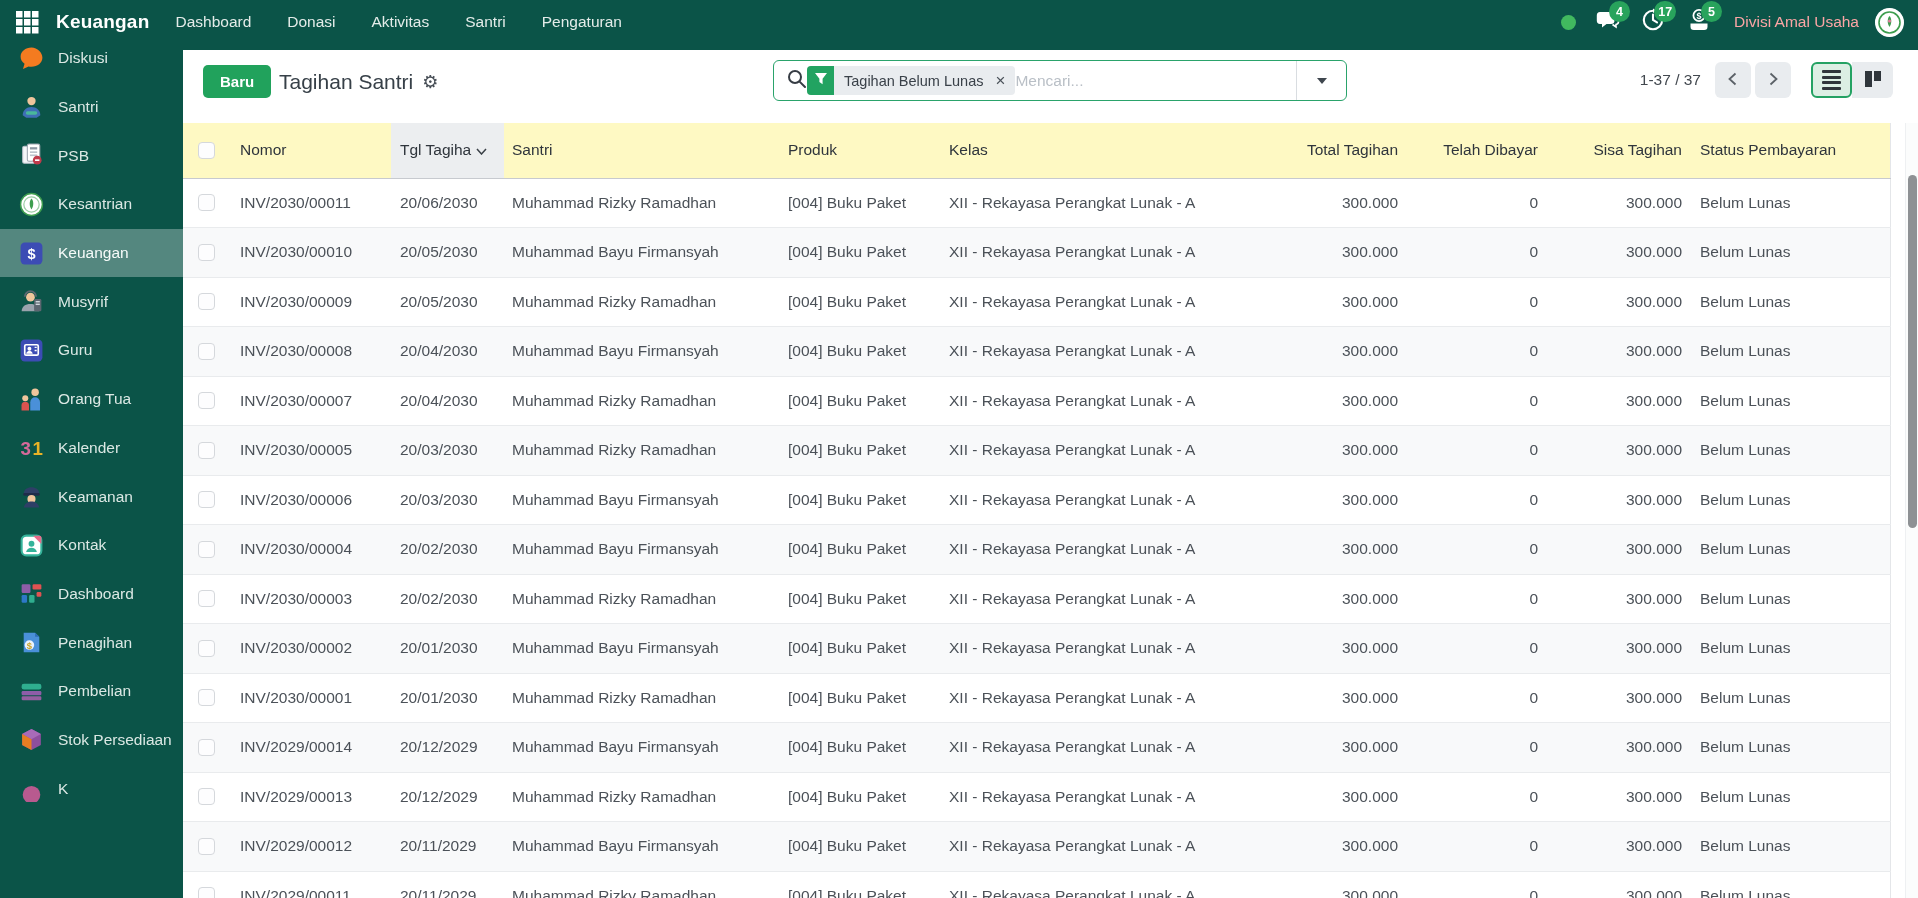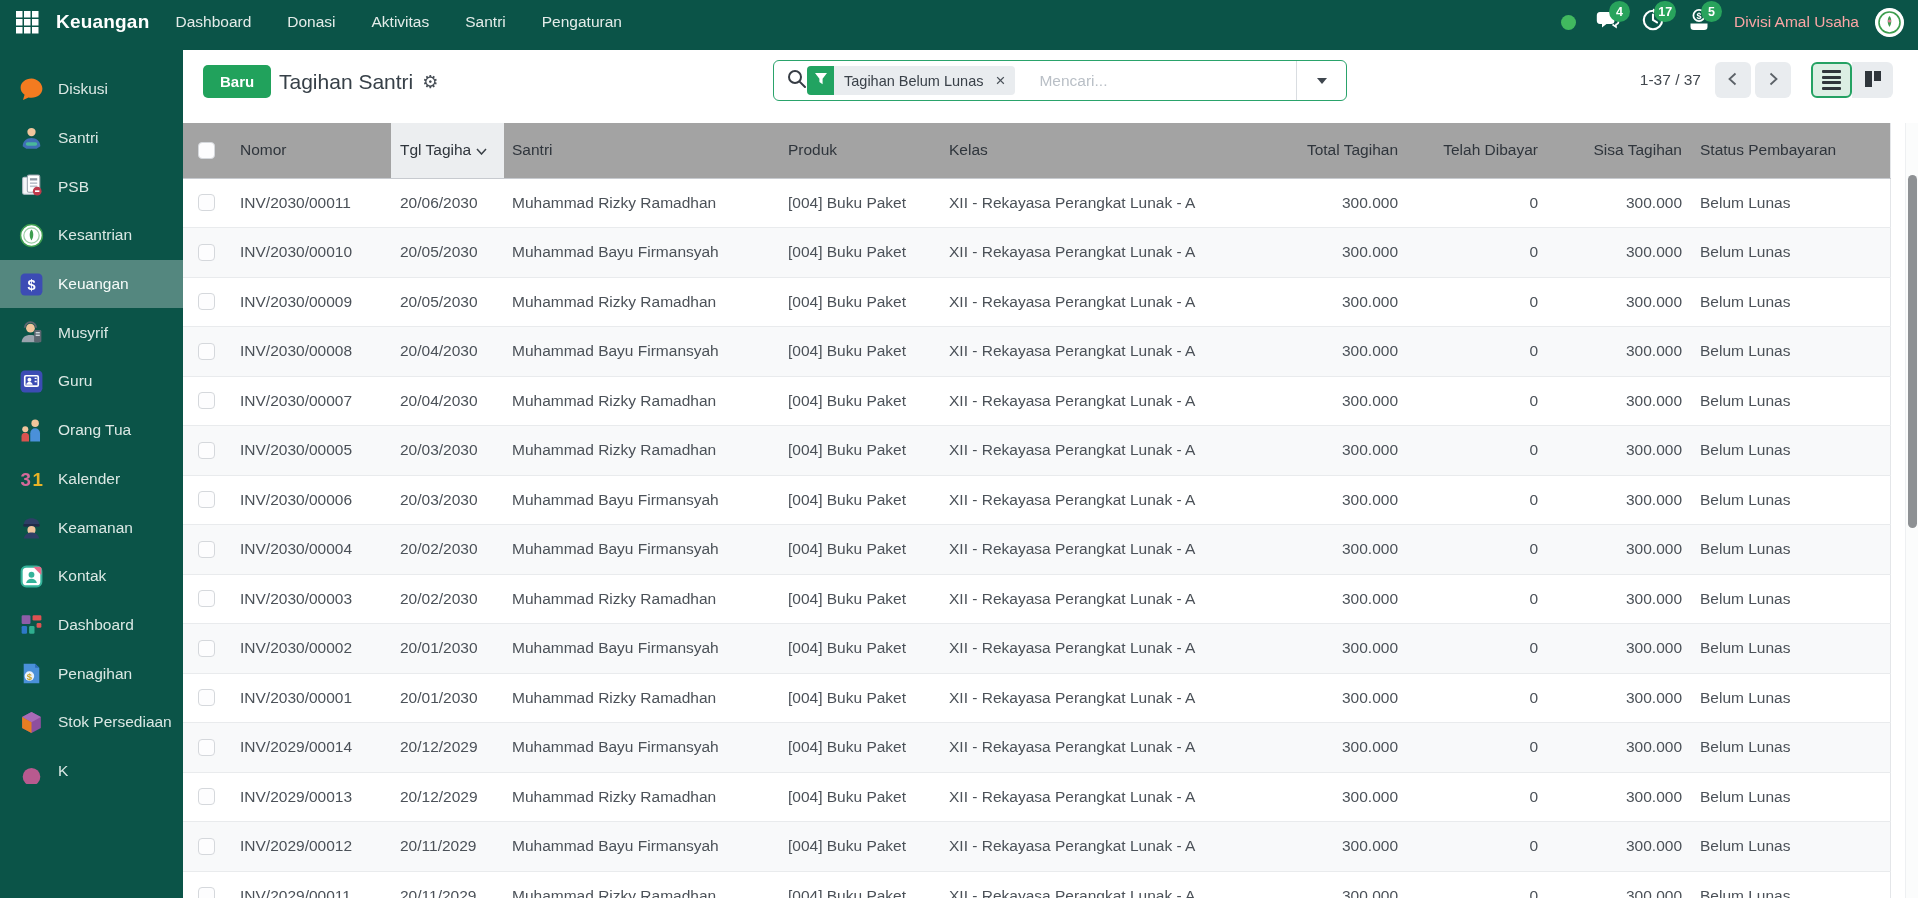--- a/index.html
+++ b/index.html
@@ -16,21 +16,21 @@
   .top-right { margin-left:auto; display:flex; align-items:center; gap:16px; }
   .status-dot { width:15px; height:15px; border-radius:50%; background:#41b95f; }
   .icon-btn { position:relative; width:30px; height:30px; display:flex; align-items:center; justify-content:center; cursor:pointer; }
   .badge { position:absolute; top:-6px; right:-8px; min-width:21px; height:21px; padding:0 4px;
            background:#28a35c; border-radius:11px; color:#fff; font-size:12.5px; font-weight:700;
            display:flex; align-items:center; justify-content:center; }
   .company { font-size:15.5px; color:#fca5a5; margin-left:4px; }
   .avatar { width:29px; height:29px; border-radius:50%; background:#fff; overflow:hidden; display:flex; align-items:center; justify-content:center; }
 
   
-  .sidebar { position:absolute; top:59px; left:0; width:183px; bottom:0; overflow:hidden; padding-top:6px; }
+  .sidebar { position:absolute; top:28px; left:0; width:183px; bottom:0; overflow:hidden; padding-top:6px; }
   .side-item { height:48.7px; display:flex; align-items:center; padding-left:18px; cursor:pointer; }
   .side-item.active { background:rgba(255,255,255,.3); }
   .side-item .s-icon { width:27px; height:27px; flex:0 0 27px; display:flex; align-items:center; justify-content:center; }
   .side-item .s-label { margin-left:13px; font-size:15.5px; color:#dbe8e4; white-space:nowrap; }
   .side-item.active .s-label { color:#f6fbf9; }
 
   
   .main { position:absolute; left:183px; top:50px; right:0; bottom:0; background:#fff; }
 
   .control-panel { position:relative; height:73px; }
@@ -42,21 +42,21 @@
   .gear { font-size:18px; color:#474e56; cursor:pointer; line-height:1; }
 
   .searchbar { position:absolute; left:590px; top:10px; width:574px; height:41px;
                border:1px solid #2aa36b; border-radius:6px; display:flex; align-items:center;
                padding-left:12px; background:#fff; }
   .facet { display:flex; align-items:center; height:29px; 
            background:#e9ecef; border-radius:4px; overflow:hidden; }
   .facet-ico { width:27px; height:29px; background:#22a361; display:flex; align-items:center; justify-content:center; }
   .facet-label { padding:0 10px; font-size:14.5px; color:#3a4149; white-space:nowrap; }
   .facet-close { padding:0 10px 0 2px; font-size:17px; color:#4a5159; cursor:pointer; line-height:1; }
-  .search-input { flex:1; border:none; outline:none; margin-left:24px; font-size:15.5px;
+  .search-input { flex:1; border:none; outline:none; margin-left:0; font-size:15.5px;
                   font-family:inherit; color:#3a4149; min-width:40px; background:transparent; }
   .search-input::placeholder { color:#b9bfc6; }
   .search-caret { width:50px; align-self:stretch; border-left:1px solid #d9dde1;
                   display:flex; align-items:center; justify-content:center; cursor:pointer; }
   .tri-down { width:0; height:0; border-left:5px solid transparent; border-right:5px solid transparent;
               border-top:6px solid #3f464e; }
 
   .cp-right { position:absolute; right:25px; top:12px; height:36px; display:flex; align-items:center; }
   .pager-text { font-size:15.5px; color:#42484f; margin-right:14px; }
   .pg-btn { width:36px; height:36px; background:#e9ecef; border:none; border-radius:6px;
@@ -67,21 +67,21 @@
             align-items:center; justify-content:center; cursor:pointer; }
   .sw-btn.first { border-radius:6px 0 0 6px; }
   .sw-btn.last  { border-radius:0 6px 6px 0; }
   .sw-btn.active { background:#dcefe4; border:2px solid #24a263; border-radius:6px; }
   .list-glyph { display:flex; flex-direction:column; gap:2.5px; }
   .list-glyph i { display:block; width:19px; height:3px; background:#2f353b; border-radius:1px; }
 
   
   .table-wrap { position:absolute; left:0; top:73px; right:13px; bottom:0; overflow:hidden; }
   table { border-collapse:collapse; table-layout:fixed; width:1707px; }
-  thead th { height:55px; background:#a3a3a3; font-weight:400; font-size:15.5px; color:#2f353c;
+  thead th { height:55px; background:#fef9c3; font-weight:400; font-size:15.5px; color:#2f353c;
              text-align:left; vertical-align:middle; border-bottom:1px solid #c7cacf; }
   thead th.sorted { background:#eceef0; }
   tbody td { height:49.5px; font-size:15.5px; color:#4b5158; vertical-align:middle;
              border-bottom:1px solid #e9ebed; white-space:nowrap; overflow:hidden; }
   tbody tr:nth-child(even) { background:#f8f9fa; }
   table { border-right:1px solid #e4e6e9; }
   .al-r { text-align:right; padding-right:2px; }
   .pad3 { padding-left:3px; } .pad8 { padding-left:8px; } .pad9 { padding-left:9px; } .pad16 { padding-left:16px; }
   .cb { width:17px; height:17px; border:1px solid #d5d8dc; border-radius:4px; background:#fdfdfe;
         margin-left:15px; display:block; cursor:pointer; }
@@ -289,20 +289,30 @@
     <div class="side-item">
       <span class="s-icon">
         <svg width="27" height="27" viewBox="0 0 26 26">
           <path d="M5.5 3.5h11l4 4v15h-15z" fill="#4a90d9"></path>
           <path d="M16.5 3.5l4 4h-4z" fill="#2e6db3"></path>
           <circle cx="11" cy="15.5" r="4.6" fill="#eaf2fb"></circle>
           <text x="11" y="18.8" font-size="9" font-weight="bold" fill="#c9a227" text-anchor="middle" font-family="Liberation Sans, sans-serif">$</text>
         </svg>
       </span>
       <span class="s-label">Penagihan</span>
+    </div>
+    <div class="side-item">
+      <span class="s-icon">
+        <svg width="27" height="27" viewBox="0 0 26 26">
+          <rect x="3.5" y="5.5" width="19" height="5.5" rx="2.2" fill="#2fae8f"></rect>
+          <rect x="3.5" y="12.5" width="19" height="4" rx="1.2" fill="#8e5da8"></rect>
+          <rect x="3.5" y="17.5" width="19" height="4" rx="1.2" fill="#955fa0"></rect>
+        </svg>
+      </span>
+      <span class="s-label">Pembelian</span>
     </div>
     <div class="side-item">
       <span class="s-icon">
         <svg width="27" height="27" viewBox="0 0 26 26">
           <path d="M13 2.8l9 5v10.4l-9 5-9-5V7.8z" fill="#8e4f9e"></path>
           <path d="M13 2.8l9 5-9 5-9-5z" fill="#a86bb8"></path>
           <path d="M13 12.8v10.4l-9-5V7.8z" fill="#e67e22"></path>
         </svg>
       </span>
       <span class="s-label">Stok Persediaan</span>

